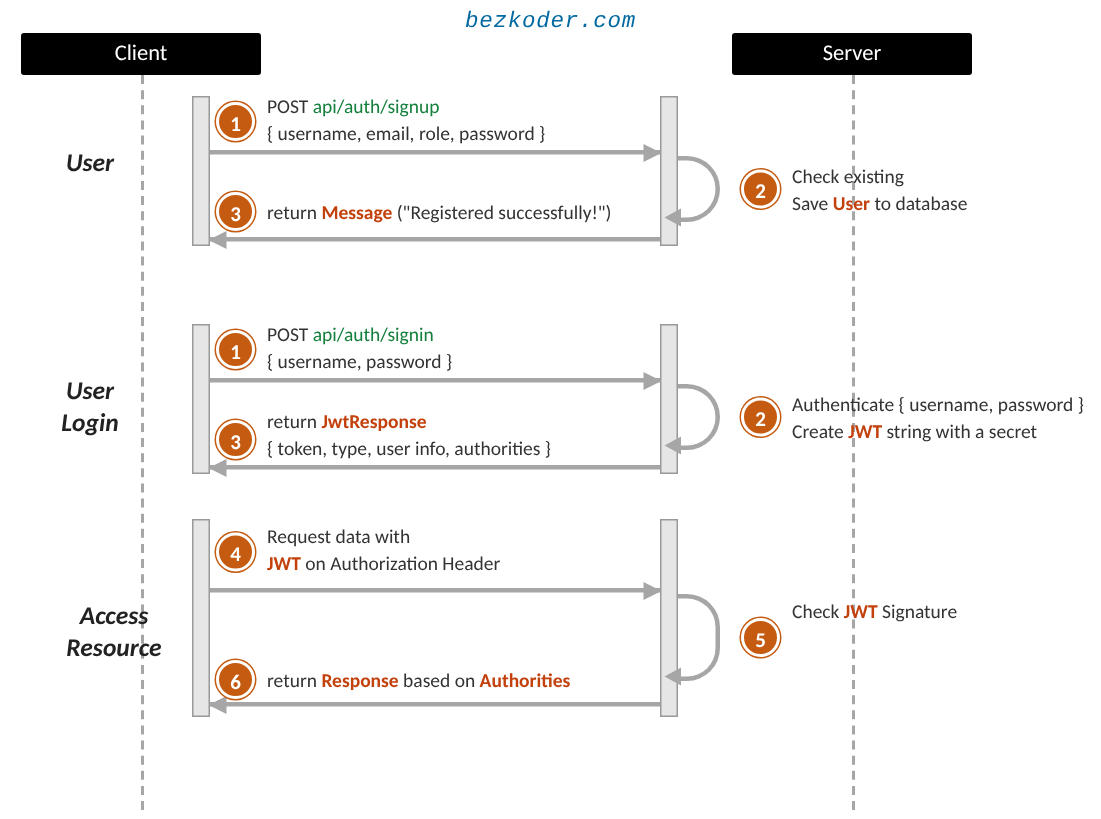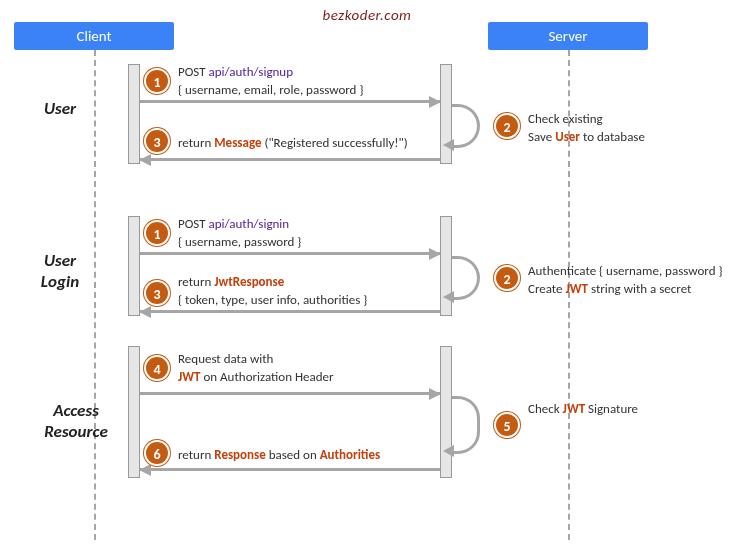--- a/index.html
+++ b/index.html
@@ -12,28 +12,29 @@
     height: 546px;
     position: relative;
     font-size: 13px;
     color: #333;
   }
   .watermark {
     position: absolute;
     top: 6px;
     left: 50%;
     transform: translateX(-50%);
-    color: #7f1d1d;
+    color: #0369a1;
     font-style: italic;
     font-size: 15px;
     letter-spacing: 0.5px;
+    font-family: Liberation Mono, monospace;
   }
   .lane-header {
     position: absolute;
-    background: #3b82f6;
+    background: #000000;
     color: #fff;
     font-size: 15px;
     text-align: center;
     line-height: 28px;
     height: 28px;
     border-radius: 2px;
   }
   .lane-header.client { left: 14px; width: 160px; top: 22px; }
   .lane-header.server { left: 488px; width: 160px; top: 22px; }
   .lifeline {
@@ -107,21 +108,21 @@
     font-size: 14px;
     text-align: center;
     line-height: 26px;
     box-shadow: 0 0 0 1px #c55a11;
   }
   .msg {
     position: absolute;
     font-size: 13px;
     line-height: 1.35;
   }
-  .blue { color: #4c1d95; }
+  .blue { color: #15803d; }
   .green { color: #c2410c; font-weight: 700; }
 </style>
 </head>
 <body>
 
 <div class="watermark">bezkoder.com</div>
 
 <div class="lane-header client">Client</div>
 <div class="lane-header server">Server</div>
 

